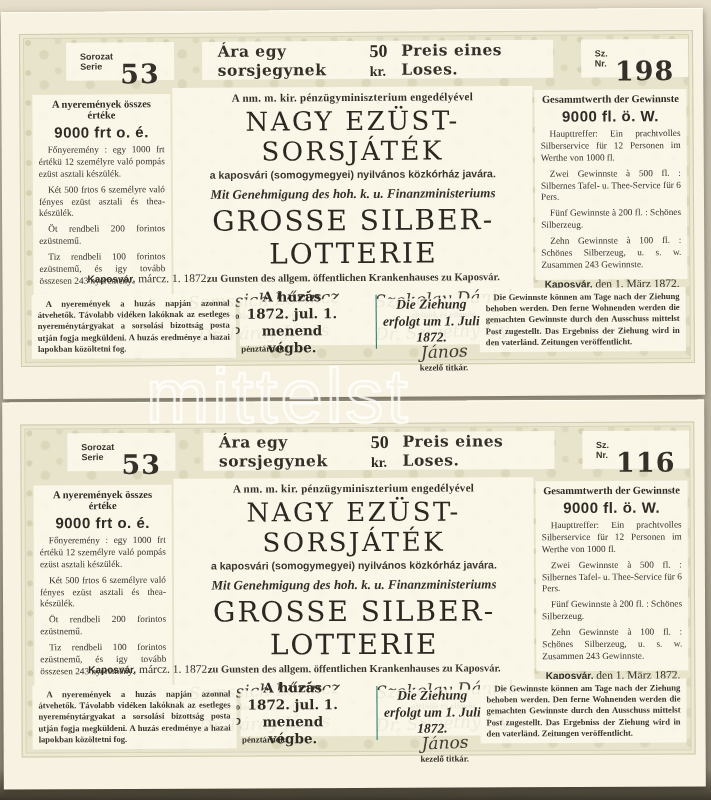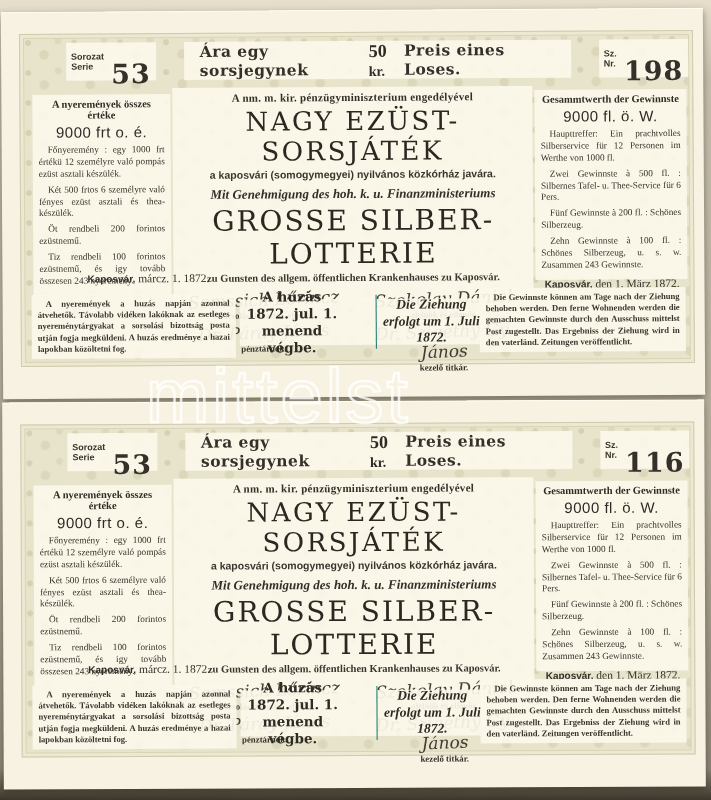--- a/index.html
+++ b/index.html
@@ -22,32 +22,32 @@
       radial-gradient(circle at 24px 20px, rgba(204,199,164,0.45) 4px, transparent 5.5px),
       radial-gradient(circle at 38px 6px, rgba(210,205,172,0.5) 3px, transparent 4px);
     background-size:46px 30px;
     border:1px solid #d0cbae;
     box-shadow:inset 0 0 0 3px rgba(252,248,232,0.55), inset 0 0 0 4px #d9d4b8;
   }
   .panel{background:rgba(251,247,233,0.93);}
   
   .hdr{position:absolute;left:46px;right:4px;top:8px;height:38px;display:flex;align-items:stretch;}
   .hdr .gap{width:28px;}
-  .serie-box,.nr-box{display:flex;align-items:center;justify-content:center;padding:1px 5px;}
+  .serie-box,.nr-box{display:flex;align-items:center;justify-content:center;padding:1px 14px;}
   .stack{font-family:"Liberation Sans",sans-serif;font-weight:bold;font-size:9px;line-height:1.15;color:#3a362d;margin-right:7px;text-align:left;}
   .bignum{font-size:27px;font-weight:bold;letter-spacing:1px;color:#35312a;font-family:"DejaVu Serif",serif;margin-top:24px;}
   .price-box{flex:1;display:flex;align-items:center;justify-content:space-between;padding:0 16px;}
   .price-lbl{font-weight:bold;font-size:15.5px;letter-spacing:0.5px;color:#35312a;font-family:"DejaVu Serif",serif;}
   .price-val{font-size:18px;font-weight:bold;color:#2e2b24;}
   .price-unit{font-size:14px;font-weight:bold;}
   
   .col-l{position:absolute;left:12px;top:60px;width:138px;padding:4px 6px;box-sizing:border-box;}
   .col-r{position:absolute;right:6px;top:58px;width:152px;padding:4px 6px;box-sizing:border-box;}
   .col-title{font-weight:bold;font-size:10.5px;text-align:center;color:#2f2c25;}
-  .col-amount{font-weight:normal;font-size:15px;text-align:center;margin:3px 0 4px;letter-spacing:0.5px;font-family:"Liberation Sans",sans-serif;}
+  .col-amount{font-weight:bold;font-size:15px;text-align:center;margin:3px 0 4px;letter-spacing:0.5px;font-family:"Liberation Sans",sans-serif;}
   .col-par{font-size:9.3px;line-height:1.28;text-align:justify;text-indent:9px;margin:0 0 4px;color:#35312a;}
   
   .center{position:absolute;left:152px;width:360px;top:54px;height:214px;text-align:center;padding-top:4px;box-sizing:border-box;}
   .permit-hu{font-weight:bold;font-size:11px;letter-spacing:0.3px;color:#33302a;}
   .title-hu{font-size:26px;letter-spacing:2.5px;margin-top:3px;color:#2b2822;font-family:"DejaVu Serif",serif;}
   .sub-hu{font-family:"Liberation Sans",sans-serif;font-weight:bold;font-size:10.5px;margin-top:2px;color:#3a362e;}
   .permit-de{font-style:italic;font-weight:bold;font-size:13px;margin-top:6px;color:#33302a;}
   .title-de{font-size:28px;letter-spacing:2px;margin-top:2px;color:#2b2822;font-family:"DejaVu Serif",serif;}
   .sub-de{font-weight:bold;font-size:10.5px;margin-top:2px;color:#3a362e;}
   .sigs{display:grid;grid-template-columns:1fr 1fr;margin-top:6px;row-gap:2px;}

